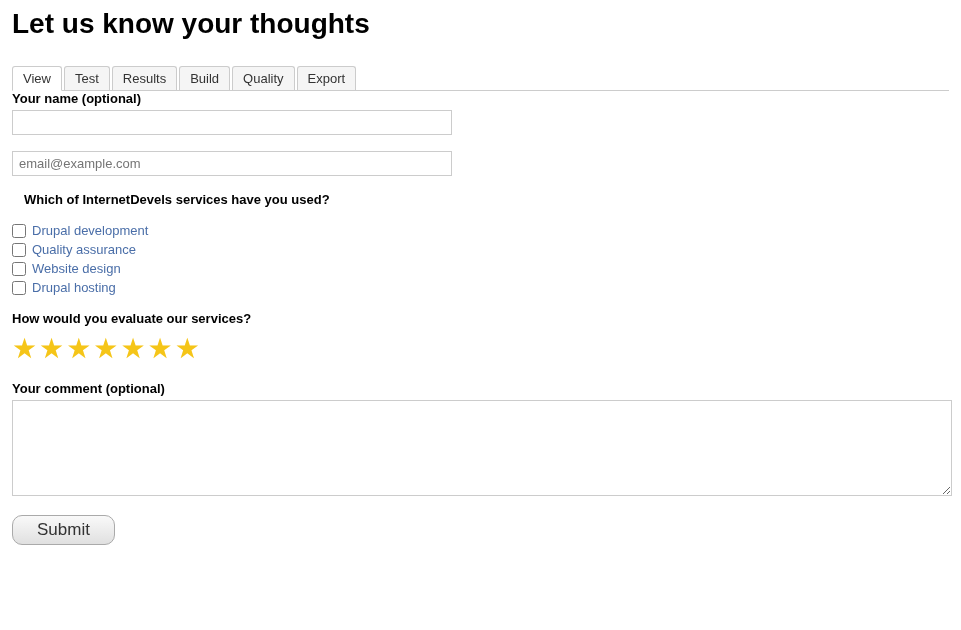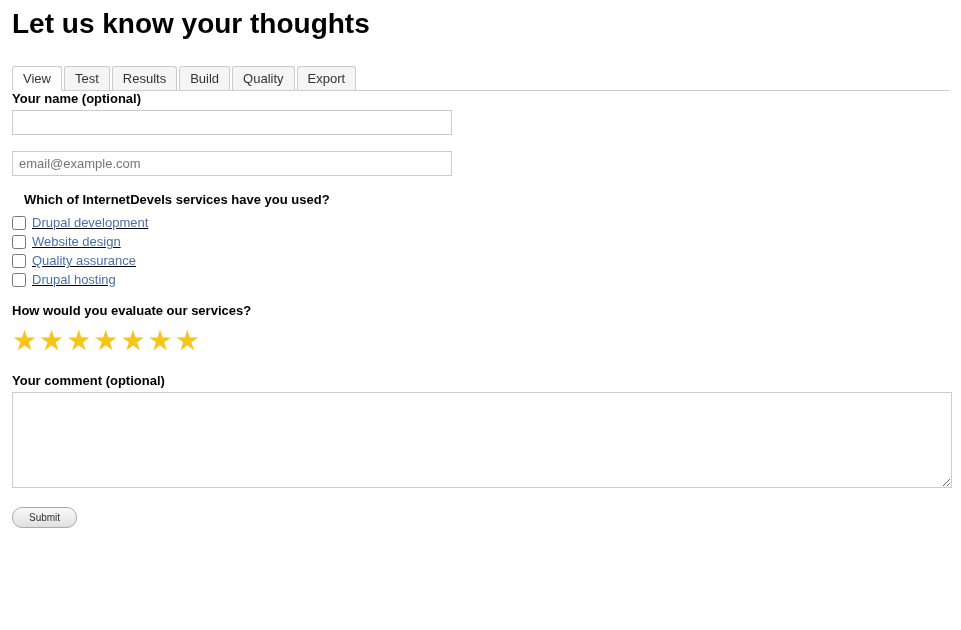--- a/index.html
+++ b/index.html
@@ -67,22 +67,21 @@
       border: 1px solid #ccc;
       font-size: 13px;
       color: #999;
     }
 
     input[type="text"] {
       color: #000;
     }
 
     .checkbox-group {
-      margin-top: 8px;
-      text-decoration: underline;
+      margin-top: 16px;
     }
 
     .checkbox-item {
       display: flex;
       align-items: center;
       margin-bottom: 4px;
     }
 
     .checkbox-item input[type="checkbox"] {
       margin-right: 6px;
@@ -117,24 +116,24 @@
     textarea {
       width: 940px;
       height: 96px;
       border: 1px solid #ccc;
       font-size: 13px;
       padding: 4px 6px;
       resize: both;
     }
 
     .submit-btn {
-      padding: 4px 16px;
+      padding: 4px 24px;
       border: 1px solid #aaa;
       background: linear-gradient(to bottom, #f9f9f9, #e0e0e0);
-      font-size: 10px;
+      font-size: 17px;
       cursor: pointer;
       border-radius: 10px;
       color: #333;
     }
 
     .question-label {
       font-weight: bold;
       font-size: 13px;
       margin-bottom: 8px;
       margin-left: 12px;
@@ -164,28 +163,28 @@
 </div>
 
 <div class="form-section">
   <div class="question-label">Which of InternetDevels services have you used?</div>
   <div class="checkbox-group">
     <div class="checkbox-item">
       <input type="checkbox" id="svc0" style="">
       <label for="svc0">Drupal development</label>
     </div>
     <div class="checkbox-item">
+      <input type="checkbox" id="svc3" style="">
+      <label for="svc3">Quality assurance</label>
+    </div>
+    <div class="checkbox-item">
       <input type="checkbox" id="svc2" style="">
       <label for="svc2">Website design</label>
     </div>
     <div class="checkbox-item">
-      <input type="checkbox" id="svc3" style="">
-      <label for="svc3">Quality assurance</label>
-    </div>
-    <div class="checkbox-item">
       <input type="checkbox" id="svc4" style="">
       <label for="svc4">Drupal hosting</label>
     </div>
   </div>
 </div>
 
 <div class="form-section">
   <div class="rating-label">How would you evaluate our services?</div>
   <div class="stars">
     <span class="star">★</span>

